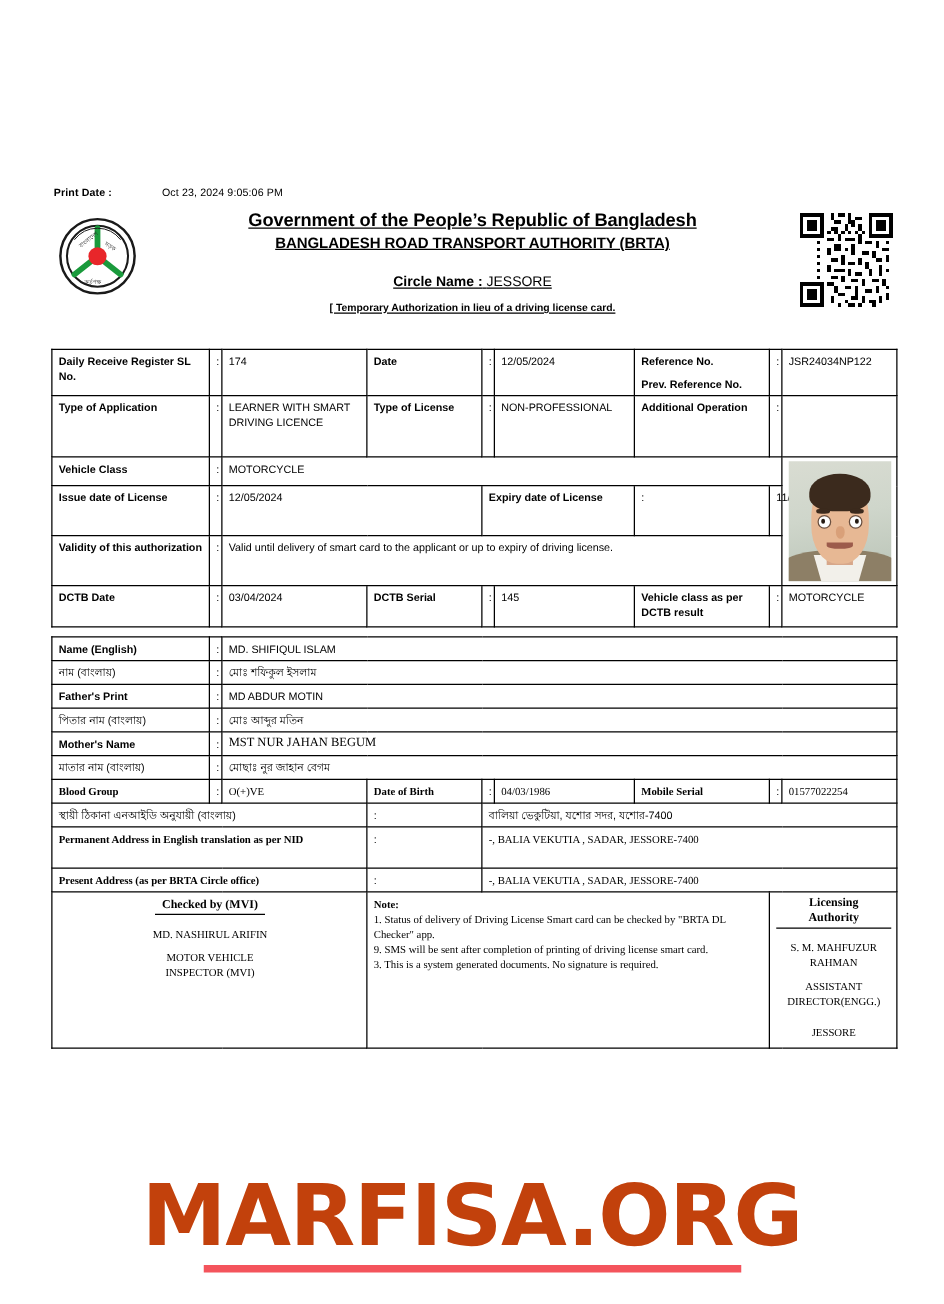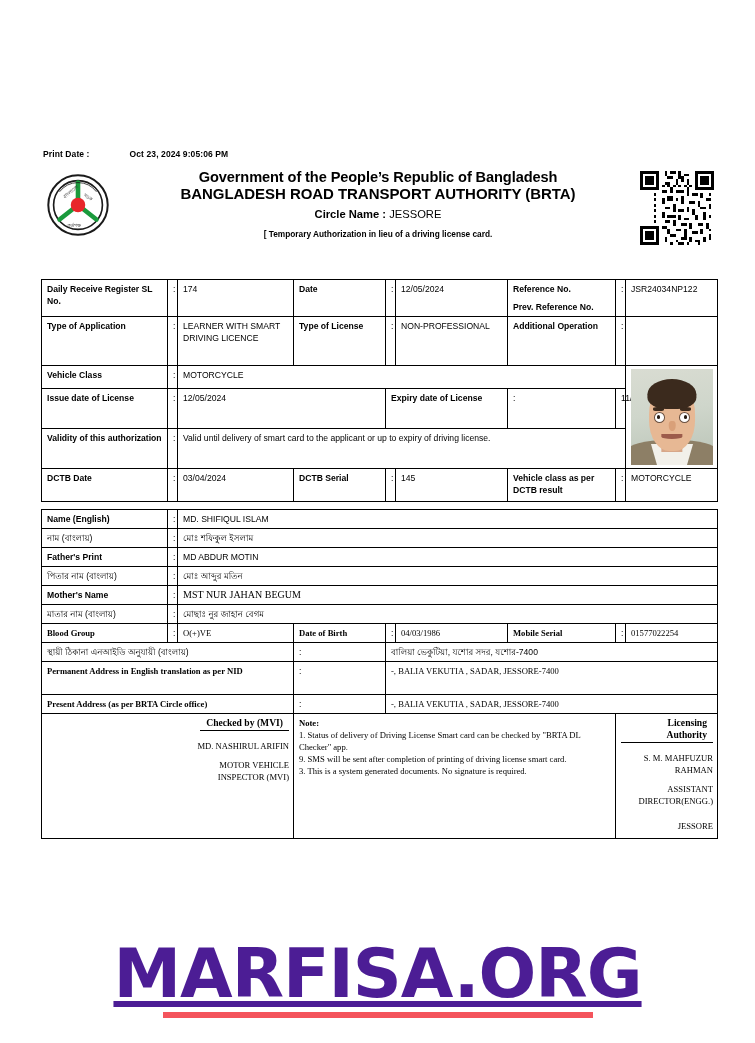--- a/index.html
+++ b/index.html
@@ -20,21 +20,21 @@
   .print-date {
     position: absolute;
     left: 43px;
     top: 149px;
     font-size: 8.5px;
     font-weight: bold;
     letter-spacing: .1px;
     white-space: nowrap;
   }
   .print-date .pd-val {
-    font-weight: bold;
+    font-weight: normal;
     margin-left: 6px;
     padding-left: 34px;
   }
 
   
   .header-wrap {
     position: absolute;
     left: 41px;
     top: 168px;
     width: 676px;
@@ -53,37 +53,38 @@
     top: 0px;
     width: 80px;
     height: 80px;
   }
   .title-block {
     position: absolute;
     left: 90px;
     right: 92px;
     top: 0;
     text-align: center;
+    text-decoration: underline;
   }
   .t-gov {
     font-size: 14.6px;
     font-weight: bold;
     letter-spacing: -.1px;
     line-height: 18px;
   }
   .t-brta {
-    font-size: 15px;
+    font-size: 12px;
     font-weight: bold;
     line-height: 16px;
     letter-spacing: -.05px;
   }
   .t-circle {
     font-size: 11.2px;
     line-height: 20px;
-    margin-top: 2px;
+    margin-top: 14px;
   }
   .t-circle b { font-weight: bold; }
   .t-note {
     font-size: 8.3px;
     font-weight: bold;
     line-height: 11px;
     margin-top: 5px;
   }
 
   
@@ -202,21 +203,21 @@
     background: #d9a079; border-radius: 40% 40% 50% 50%;
   }
   .ph-mouth {
     position: absolute; left: 50%; top: 68%; width: 26%; height: 5%;
     transform: translateX(-50%);
     background: #9c5b4b; border-radius: 0 0 50% 50%;
   }
 
   
   .sig-cell {
-    text-align: right;
+    text-align: center;
     font-family: "Liberation Serif", serif;
     font-size: 9.4px;
     line-height: 17px;
     vertical-align: top;
     padding-top: 6px;
   }
   .sig-head {
     font-weight: bold;
     display: inline-block;
     border-bottom: 1px solid #000;
@@ -574,15 +575,15 @@
       <div>S. M. MAHFUZUR RAHMAN</div>
       <div style="margin-top:7px">ASSISTANT</div>
       <div>DIRECTOR(ENGG.)</div>
       <div style="margin-top:13px">JESSORE</div>
     </td>
   </tr>
 </tbody>
   </table>
 
 <div class="watermark">
-  <span class="wm-text" style="color: #4c1d95; text-decoration: underline;">MARFISA.ORG</span>
+  <span class="wm-text" style="color: #c2410c;">MARFISA.ORG</span>
   <span class="wm-rule" style="background: rgb(244, 84, 92);"></span>
 </div>
 
 </body></html>

